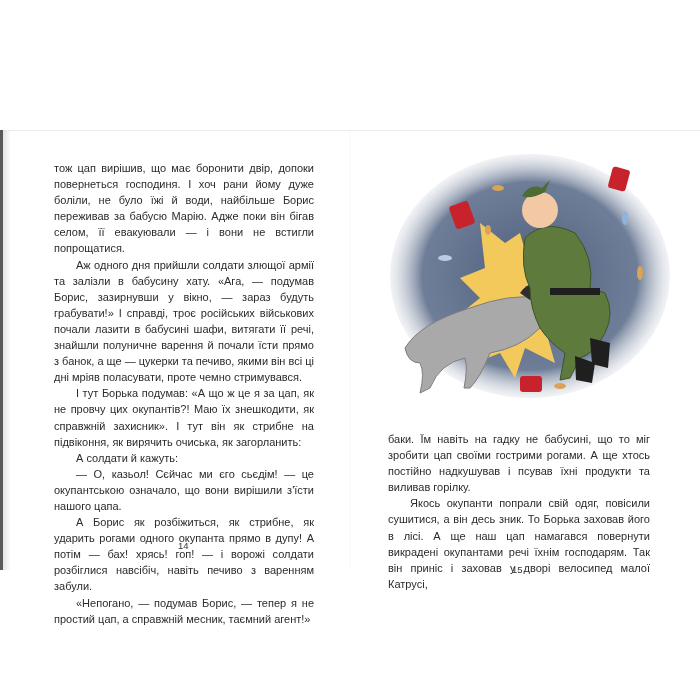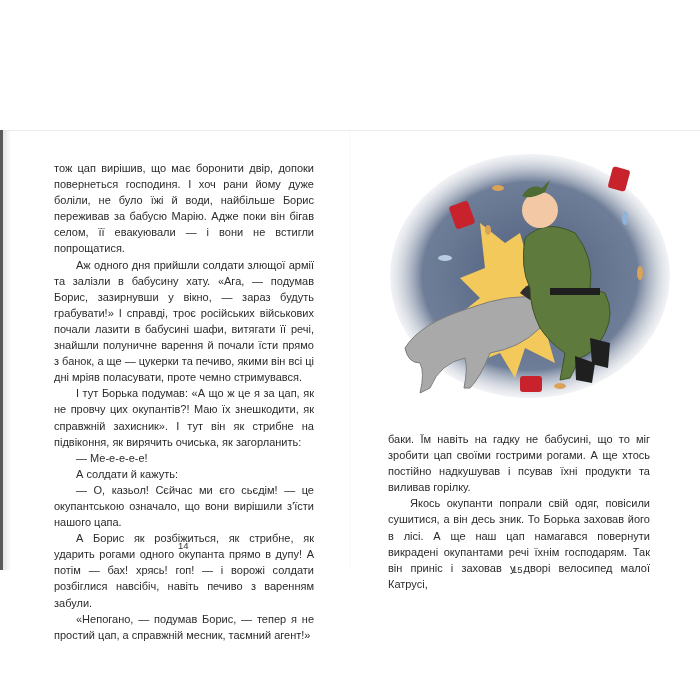--- a/index.html
+++ b/index.html
@@ -41,21 +41,20 @@
 
 <div class="book"></div>
 <div class="left-edge"></div>
 <div class="left-edge-shadow"></div>
 <div class="spine"></div>
 
 <div class="text" style="left:54px; top:160px; width:260px;">
   <p class="noindent">тож цап вирішив, що має боронити двір, допоки повернеться господиня. І хоч рани йому дуже боліли, не було їжі й води, найбільше Борис переживав за бабусю Марію. Адже поки він бігав селом, її евакуювали — і вони не встигли попрощатися.</p>
   <p class="indent">Аж одного дня прийшли солдати злющої армії та залізли в бабусину хату. «Ага, — подумав Борис, зазирнувши у вікно, — зараз будуть грабувати!» І справді, троє російських військових почали лазити в бабусині шафи, витягати її речі, знайшли полуничне варення й почали їсти прямо з банок, а ще — цукерки та печиво, якими він всі ці дні мріяв поласувати, проте чемно стримувався.</p>
   <p class="indent">І тут Борька подумав: «А що ж це я за цап, як не провчу цих окупантів?! Маю їх знешкодити, як справжній захисник». І тут він як стрибне на підвіконня, як вирячить очиська, як загорланить:</p>
-  <p class="dialog">— Ме-е-е-е-е!</p>
   <p class="dialog">А солдати й кажуть:</p>
   <p class="dialog">— О, казьол! Сєйчас ми єго сьєдім! — це окупантською означало, що вони вирішили з'їсти нашого цапа.</p>
   <p class="indent">А Борис як розбіжиться, як стрибне, як ударить рогами одного окупанта прямо в дупу! А потім — бах! хрясь! гоп! — і ворожі солдати розбіглися навсібіч, навіть печиво з варенням забули.</p>
   <p class="indent">«Непогано, — подумав Борис, — тепер я не простий цап, а справжній месник, таємний агент!»</p>
 </div>
 <div class="page-num pn-left">14</div>
 
 <div class="illustration">
   <svg viewBox="0 0 290 258" xmlns="http://www.w3.org/2000/svg">
     <defs>

